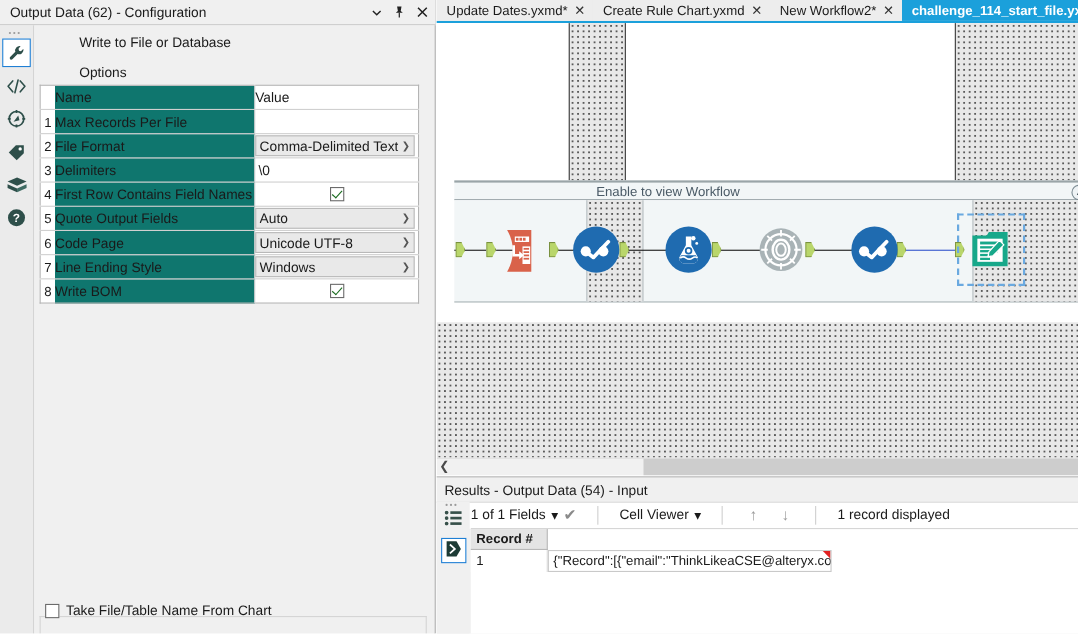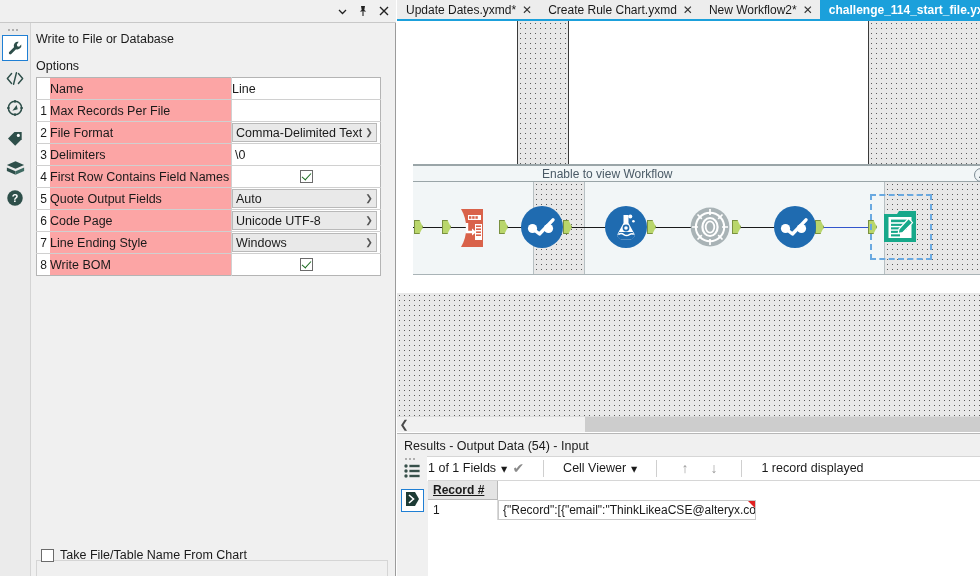--- a/index.html
+++ b/index.html
@@ -62,21 +62,21 @@
   }
   .rail-icon svg { display:block; }
   #rail-list { padding-top: 12px; }
 
   
   #config-body {
     position: absolute; left: 31px; top: 23px; width: 364px; height: 553px;
     background: #f0f0f0;
   }
   .cfg-label {
-    font-size: 12.5px; color: #1a1a1a; padding: 9px 0 4px 5px;
+    font-size: 12.5px; color: #1a1a1a; padding: 9px 0 4px 5px; margin-left: 36px;
   }
   #path-row { display: flex; align-items: center; padding: 0 5px 0 5px; gap: 3px; }
   #path-input {
     flex: 1 1 auto; height: 22px; box-sizing: border-box;
     border: 1px solid #8c8c8c; background: #ffffff;
     font-family: "Liberation Sans", sans-serif; font-size: 12.5px;
     color: #1a1a1a; padding: 0 4px; line-height: 20px;
     display: flex; align-items: center;
   }
   #path-dropdown {
@@ -95,21 +95,21 @@
     width: 345px; border-collapse: collapse; background: #ffffff;
     border: 1px solid #b4b4b4; table-layout: fixed;
     font-size: 12.5px;
   }
   #options-table td { height: 21px; padding: 0; vertical-align: middle; }
   td.col-idx {
     width: 13px; text-align: center; color: #1a1a1a; font-size: 12px;
     background: #ffffff; border-right: none;
   }
   td.col-name {
-    padding-left: 4px; color: #1a1a1a; background: #fca5a5;
+    padding-left: 4px; color: #1a1a1a; background: #0f766e;
     border-right: 1px solid #d0d0d0;
     margin-top: 20px;
   }
   td.col-val {
     width: 148px; padding-left: 3px; background: #ffffff;
     border-left: 1px solid #d0d0d0;
   }
   tr.hdr td { border-bottom: 1px solid #d0d0d0; }
   tr.opt-row td { border-top: 1px solid #d0d0d0; }
   .val-select {
@@ -295,21 +295,21 @@
   .tb-sep { width: 1px; height: 17px; background: #cfcfcf; margin: 0 7px; }
   .tb-item { display: flex; align-items: center; gap: 5px; color: #1a1a1a; white-space: nowrap; }
   .chk-gray { color: #8a8a8a; font-size: 14px; line-height:1; }
   .arrow-up, .arrow-dn { color: #9b9b9b; font-size: 14px; line-height: 1; padding: 0 5px; }
 
   
   #res-grid {
     position: absolute; left: 31px; top: 46px; width: 552px; height: 97px;
     background: #ffffff; border-top: 1px solid #d6d6d6;
   }
-  #res-head { display: flex; height: 19px; text-decoration: underline; }
+  #res-head { display: flex; height: 19px; }
   .rh {
     background: #e4e4e4; border-right: 1px solid #b8b8b8; border-bottom: 1px solid #b8b8b8;
     font-size: 12px; font-weight: bold; color: #1a1a1a;
     display: flex; align-items: center; box-sizing: border-box;
   }
   #rh-record { width: 70px; padding-left: 5px; }
   #rh-json { width: 258px; justify-content: center; position: relative; }
   #rh-json-bar {
     position: absolute; left: 0; bottom: 0; width: 100%; height: 3px; background: #8ec63f;
   }
@@ -332,20 +332,21 @@
   }
 </style>
 </head>
 <body>
 
 <div id="app">
 
   <div id="config-panel">
 
     <div id="config-titlebar">
+      <div id="config-title">Output Data (62) - Configuration</div>
       <div class="titlebar-ctrls">
         <div class="tb-btn">
           <svg width="9" height="9" viewBox="0 0 9 9">
               <path d="M1 3 L4.5 6.5 L8 3" fill="none" stroke="#222" stroke-width="1.3"></path>
             </svg>
         </div>
         <div class="tb-btn">
           <svg width="10" height="12" viewBox="0 0 10 12">
             <path d="M3 1 L7 1 L6.3 5 L8.2 6.6 L1.8 6.6 L3.7 5 Z" fill="#222"></path>
             <path d="M5 6.6 L5 11" stroke="#222" stroke-width="1.1"></path>
@@ -425,21 +426,21 @@
 
 
       <div class="cfg-label">Options</div>
 
       <div id="options-wrap">
         <table id="options-table">
           <tbody>
             <tr class="hdr">
               <td class="col-idx"></td>
               <td class="col-name">Name</td>
-              <td class="col-val">Line</td>
+              <td class="col-val">Value</td>
             </tr>
 
             <tr class="opt-row">
               <td class="col-idx">1</td>
               <td class="col-name">Max Records Per File</td>
               <td class="col-val">
                 <div class="val-plain"></div>
               </td>
             </tr>
 

